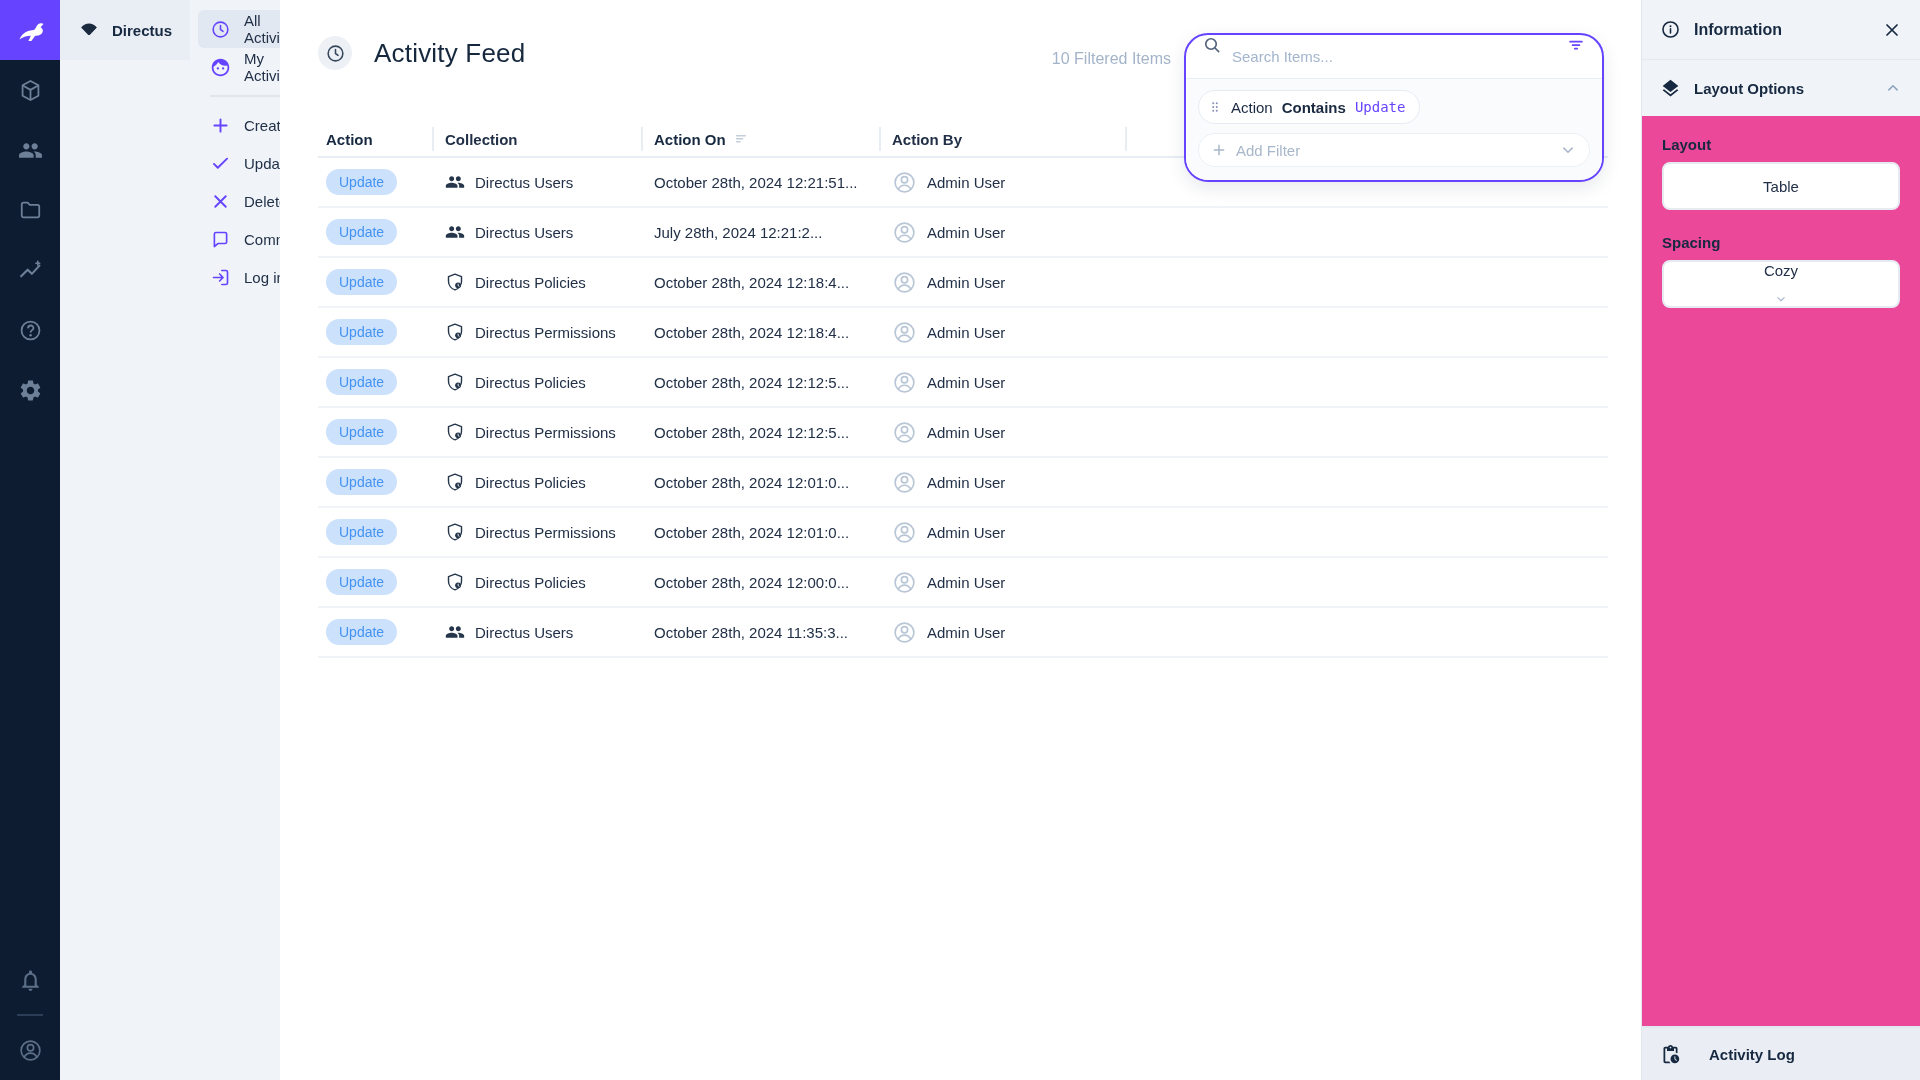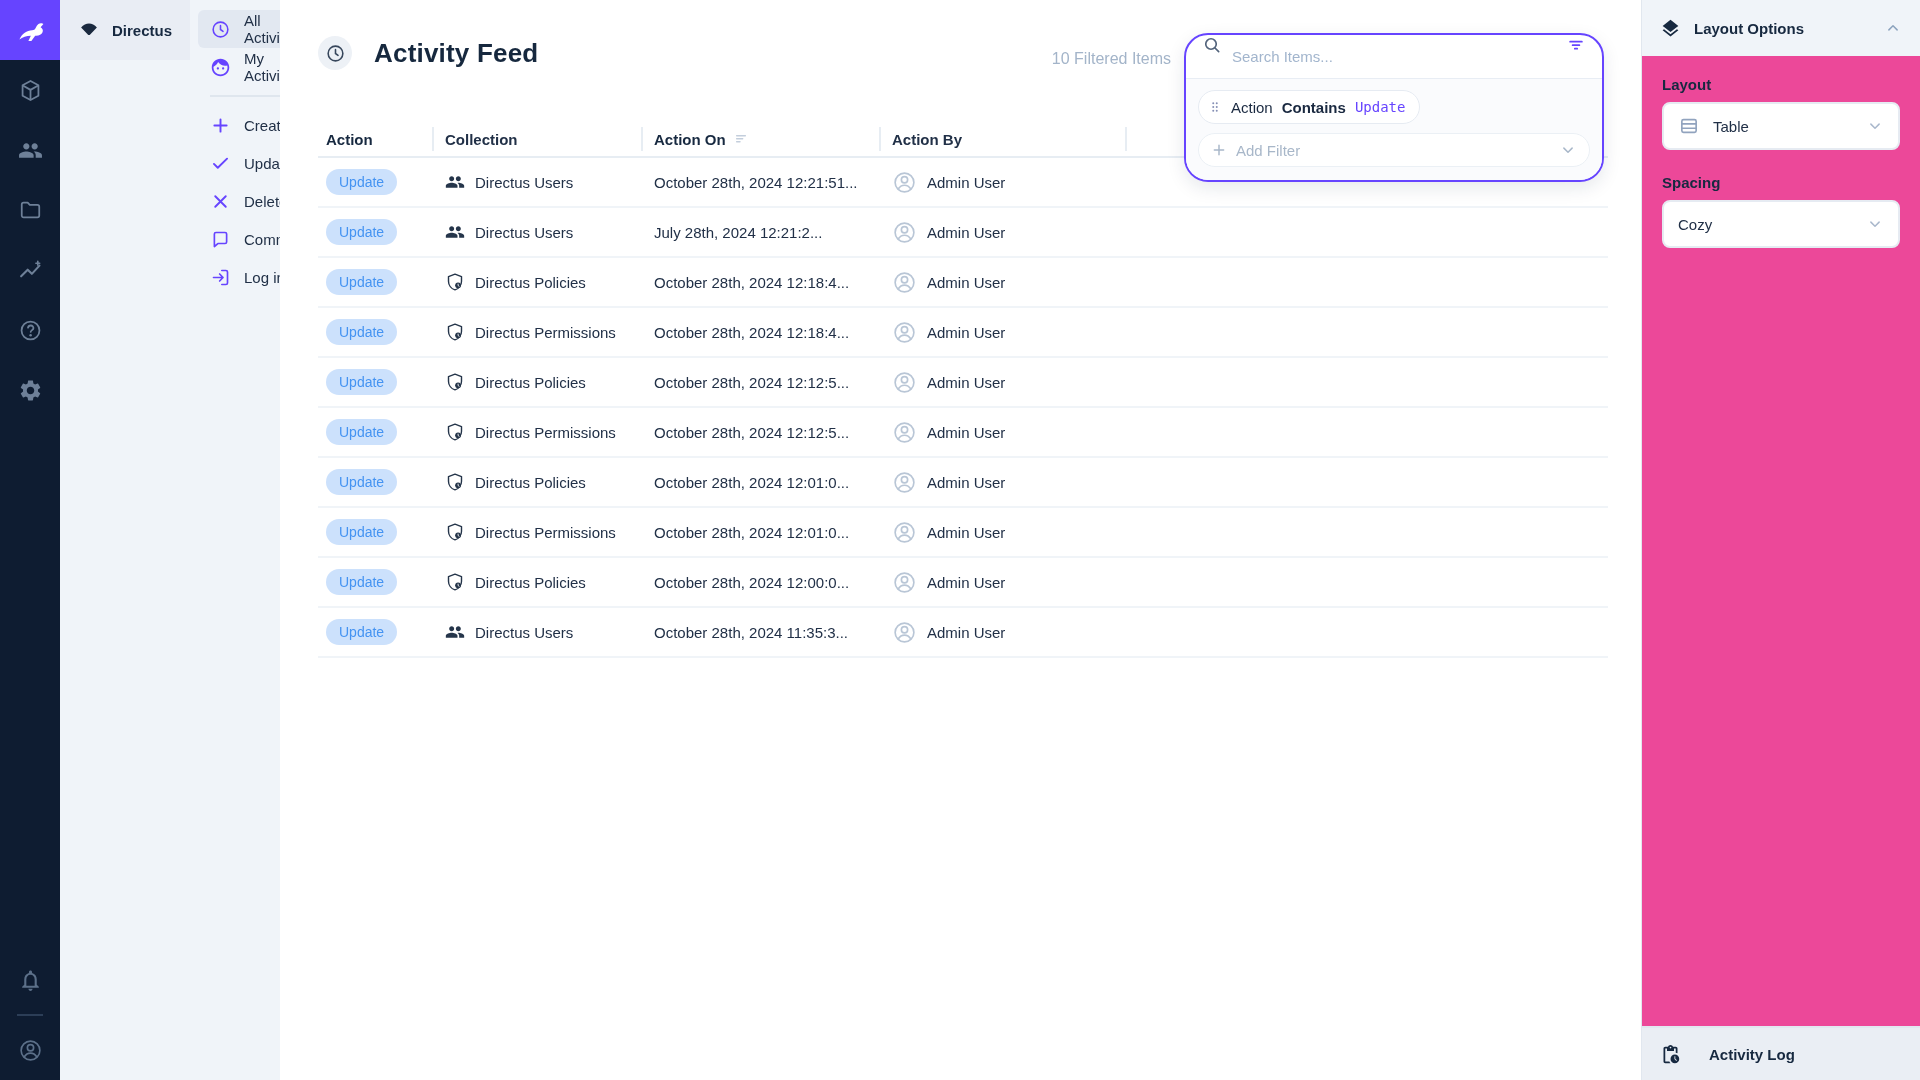--- a/index.html
+++ b/index.html
@@ -31,21 +31,21 @@
   .nav-item { height:38px; display:flex; align-items:center; gap:13px; padding:0 12px; border-radius:6px; color:#213047; font-weight:400; cursor:pointer; }
   .nav-item.active { background:#E2E8F1; }
   .nav-item svg { width:21px; height:21px; color:#6644FF; flex:none; }
   .nav-divider { height:2px; background:#DFE6EE; margin:9px 12px; }
 
   
   .main { flex:1; background:#ffffff; position:relative; }
   .page-header { display:flex; align-items:center; gap:22px; padding:36px 0 0 38px; }
   .title-icon { width:34px; height:34px; border-radius:50%; background:#EDF1F6; display:flex; align-items:center; justify-content:center; color:#37475C; }
   .title-icon svg { width:21px; height:21px; }
-  h1 { font-size:26px; font-weight:700; color:#16283E; letter-spacing:.2px; }
+  h1 { font-size:26px; font-weight:400; color:#16283E; letter-spacing:.2px; }
   .filtered-count { position:absolute; top:50px; right:470px; color:#A3B4C9; font-size:16px; }
 
   
   .table { margin:52px 33px 0 38px; }
   .thead { display:flex; height:36px; align-items:center; border-bottom:2px solid #E7EDF3; }
   .col { position:relative; padding-left:13px; display:flex; align-items:center; }
   .col-action { width:114px; padding-left:8px; }
   .col-collection { width:209px; }
   .col-actionon { width:238px; }
   .col-actionby { width:246px; }
@@ -81,21 +81,21 @@
   .panel-header { height:60px; display:flex; align-items:center; gap:13px; padding:0 18px; border-bottom:1px solid #E4EAF1; }
   .panel-header svg.info { width:21px; height:21px; color:#172940; }
   .panel-header span { font-weight:600; font-size:16px; color:#172940; flex:1; }
   .panel-header svg.close { width:20px; height:20px; color:#172940; cursor:pointer; }
   .panel-section-header { height:56px; display:flex; align-items:center; gap:13px; padding:0 18px; cursor:pointer; }
   .panel-section-header svg.layers { width:21px; height:21px; color:#172940; }
   .panel-section-header span { font-weight:600; color:#172940; flex:1; }
   .panel-section-header svg.chev { width:18px; height:18px; color:#8CA3BE; }
   .panel-content { background:#ec4899; flex:1; padding:20px 20px; }
   .field-label { font-weight:700; color:#172940; margin-bottom:9px; }
-  .control { height:48px; background:#ffffff; border:2px solid #E6EBF2; border-radius:8px; display:flex; align-items:center; gap:13px; padding:0 14px; cursor:pointer; }
+  .control { height:48px; background:#ffffff; border:2px solid #E6EBF2; border-radius:8px; display:flex; align-items:center; gap:13px; padding:0 14px; cursor:pointer;flex-direction:column; }
   .control svg.ticon { width:22px; height:22px; color:#91A3BE; }
   .control span { flex:1; color:#213047; }
   .control svg.chev { width:18px; height:18px; color:#A9B8CC; }
   .field + .field { margin-top:24px; }
   .panel-footer { height:54px; background:#EAEEF4; border-top:2px solid #E2E8F0; display:flex; align-items:center; gap:28px; padding:0 18px; cursor:pointer; }
   .panel-footer svg { width:21px; height:21px; color:#172940; }
   .panel-footer span { font-weight:600; color:#172940; }
 </style>
 </head>
 <body>
@@ -502,20 +502,31 @@
         <span>Add Filter</span>
         <svg class="chev" viewBox="0 0 24 24">
             <use href="#icon-chevron-down"></use>
           </svg>
       </div>
     </div>
   </div>
 </main>
 
 <aside class="panel">
+  <div class="panel-header">
+    <svg class="info" viewBox="0 0 24 24">
+        <circle cx="12" cy="12" r="8.6" fill="none" stroke="currentColor" stroke-width="1.8"></circle>
+        <path d="M12 11.2v4.8" fill="none" stroke="currentColor" stroke-width="1.8" stroke-linecap="round"></path>
+        <circle cx="12" cy="8.2" r="1.15" fill="currentColor"></circle>
+      </svg>
+    <span>Information</span>
+    <svg class="close" viewBox="0 0 24 24">
+        <path d="M6 6l12 12M18 6 6 18" fill="none" stroke="currentColor" stroke-width="2.1" stroke-linecap="round"></path>
+      </svg>
+  </div>
   <div class="panel-section-header">
     <svg class="layers" viewBox="0 0 24 24">
         <path fill="currentColor" d="M11.99,18.54l-7.37-5.73L3,14.07l9,7l9-7l-1.63-1.27L11.99,18.54z M12,16l7.36-5.73L21,9l-9-7L3,9l1.63,1.27L12,16z"></path>
       </svg>
     <span>Layout Options</span>
     <svg class="chev" viewBox="0 0 24 24">
         <use href="#icon-chevron-up"></use>
       </svg>
   </div>
   <div class="panel-content">

